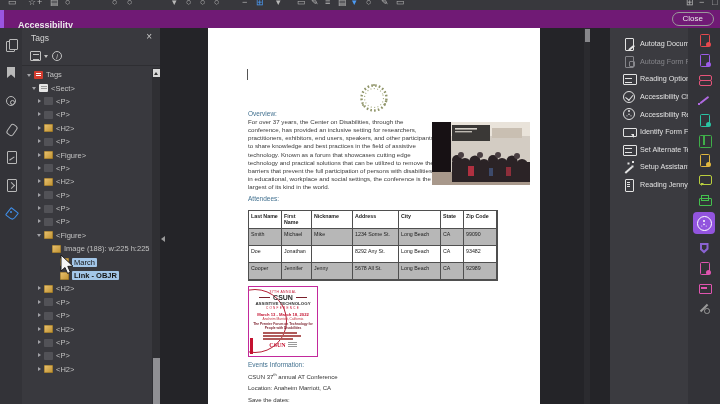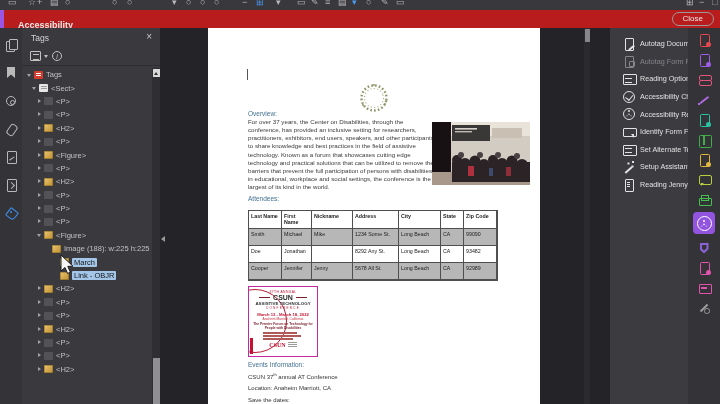--- a/index.html
+++ b/index.html
@@ -8,21 +8,21 @@
   #app { position:relative; width:720px; height:404px; background:#242428; }
 
   
   #titlebar { position:absolute; left:0; top:0; width:720px; height:10px;
               background:#38383d; overflow:hidden; }
   .tb-ic { position:absolute; top:-3px; font-size:9px; color:#b8b8b8; line-height:10px; }
   .tb-ic.blue { color:#4b9af5; }
 
   
   #accessbar { position:absolute; left:0; top:10px; width:720px; height:30px;
-               background:#b91c1c; display:flex; align-items:center; }
+               background:#701a75; display:flex; align-items:center; }
   #accent { position:absolute; left:0; top:0; width:4px; height:18px; }
   #ab-title { margin-left:18px; font-size:9px; font-weight:bold; color:#e9e9e9; }
   #close-btn { position:absolute; right:6px; top:2px; height:14px; padding:0 10px;
                border:1px solid #9a9a9a; border-radius:8px; color:#e8e8e8;
                font-size:8px; line-height:12px; background:transparent; cursor:pointer; }
 
   
   #left-rail { position:absolute; left:0; top:28px; width:22px; height:376px;
                background:#333338; display:flex; flex-direction:column; align-items:center; }
   .lr-ic { width:12px; height:12px; position:relative; margin-top:16px; color:#b9b9b9; flex:none; }
@@ -310,21 +310,21 @@
           <span class="tlabel">&lt;Figure&gt;</span>
         </div>
         <div class="trow" style="padding-left: 30px;">
           <span class="tico tag"></span>
           <span class="tlabel">Image (188): w:225 h:225</span>
         </div>
         <div class="trow" style="padding-left: 38px;">
           <span class="tico tag"></span>
           <span class="tlabel sel">March</span>
         </div>
-        <div class="trow" style="padding-left: 38px;">
+        <div class="trow" style="padding-left: 38px; font-weight: bold;">
           <span class="tico tag"></span>
           <span class="tlabel sel">Link - OBJR</span>
         </div>
         <div class="trow" style="padding-left: 14px;">
           <span class="chv right"></span>
           <span class="tico tag"></span>
           <span class="tlabel">&lt;H2&gt;</span>
         </div>
         <div class="trow" style="padding-left: 14px;">
           <span class="chv right"></span>

